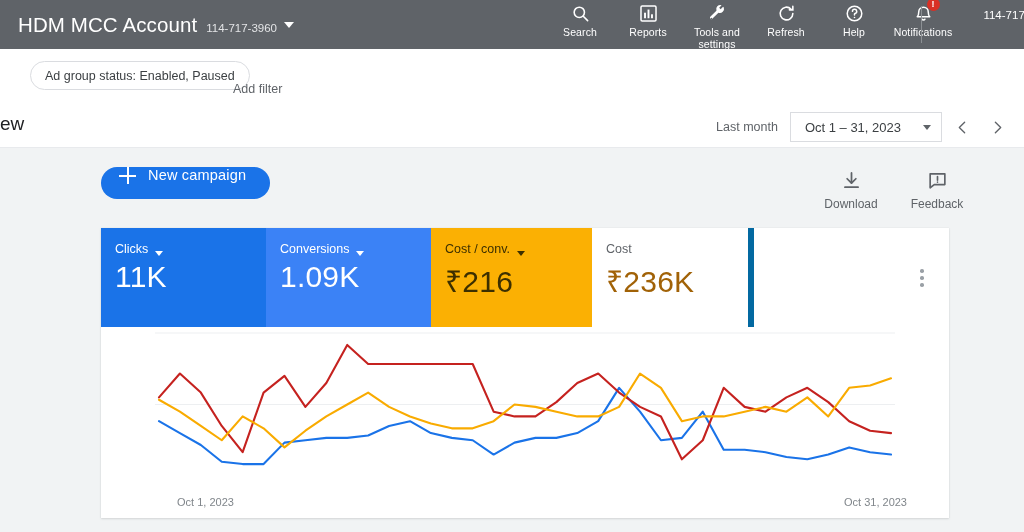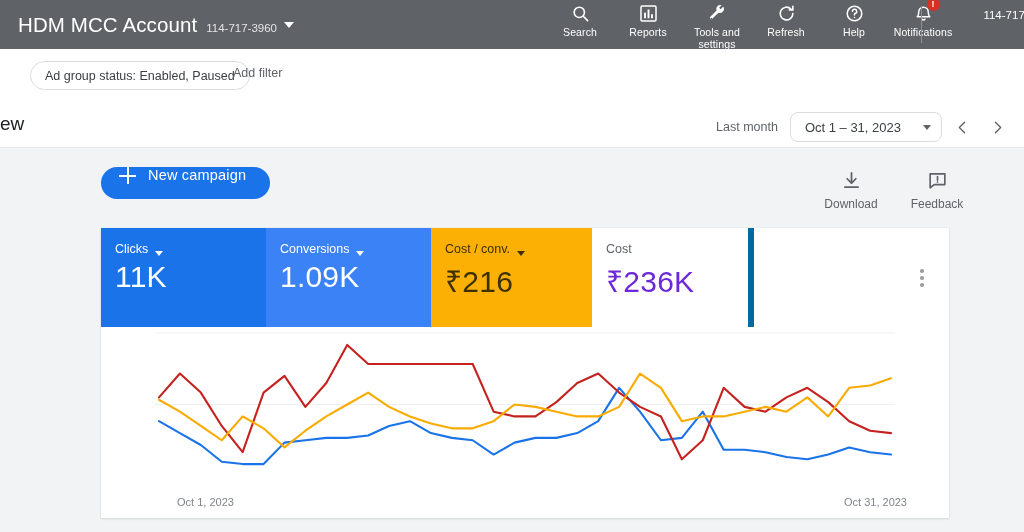--- a/index.html
+++ b/index.html
@@ -80,42 +80,42 @@
     display: flex; align-items: center;
   }
   .chip {
     height: 29px; border: 1px solid #dadce0; border-radius: 15px;
     display: flex; align-items: center; padding: 0 14px;
     font-size: 12.5px; color: #3c4043; background: #fff;
     white-space: nowrap; cursor: pointer;
   }
   .chip-main { position: absolute; left: 30px; top: 12px; }
   .addfilter {
-    position: absolute; left: 233px; top: 17px;
+    position: absolute; left: 233px; top: 33px;
     font-size: 12.5px; color: #5f6368; cursor: pointer;
   }
 
   
   .titlerow {
     position: absolute; top: 103px; left: 0;
     width: 1024px; height: 45px;
     background: #ffffff;
     border-bottom: 1px solid #e8eaed;
   }
   .pagetitle {
     position: absolute; left: -20px; top: 10px;
     font-size: 19px; color: #202124; white-space: nowrap;
   }
   .daterange {
     position: absolute; right: 12px; top: 9px;
     display: flex; align-items: center;
   }
   .dr-label { font-size: 12.5px; color: #5f6368; margin-right: 12px; }
   .dr-box {
-    height: 30px; border: 1px solid #dadce0; border-radius: 8px;
+    height: 30px; border: 1px solid #dadce0; border-radius: 0;
     display: flex; align-items: center; padding: 0 10px 0 14px;
     font-size: 13px; color: #3c4043; cursor: pointer; background: #fff;
   }
   .dr-caret {
     width: 0; height: 0; margin-left: 22px;
     border-left: 4.5px solid transparent; border-right: 4.5px solid transparent;
     border-top: 5.5px solid #5f6368;
   }
   .navarrow {
     width: 30px; height: 30px; margin-left: 5px;
@@ -180,21 +180,21 @@
   .metric .mvalue {
     font-size: 30px; margin-top: 4px; letter-spacing: .2px; white-space: nowrap;
   }
   .m-clicks { background: #1a73e8; color: #ffffff; }
   .m-conv   { background: #3b82f6; color: #ffffff; }
   .m-cpc    { background: #fbb003; color: #3c2f00; width: 161px; }
   .m-cost   {
     background: #ffffff; color: #5f6368;
     width: 162px; border-right: 6px solid #0369a1;
   }
-  .m-cost .mvalue { color: #6d28d9; }
+  .m-cost .mvalue { color: #a16207; }
 
   .kebab {
     position: absolute; right: 12px; top: 30px;
     width: 30px; height: 40px;
     display: flex; flex-direction: column; align-items: center;
     justify-content: center; gap: 3.5px; cursor: pointer;
   }
   .kebab i { width: 3.5px; height: 3.5px; border-radius: 50%; background: #9aa0a6; display: block; }
 
   .chartarea { position: absolute; left: 0; top: 99px; width: 848px; height: 191px; }

